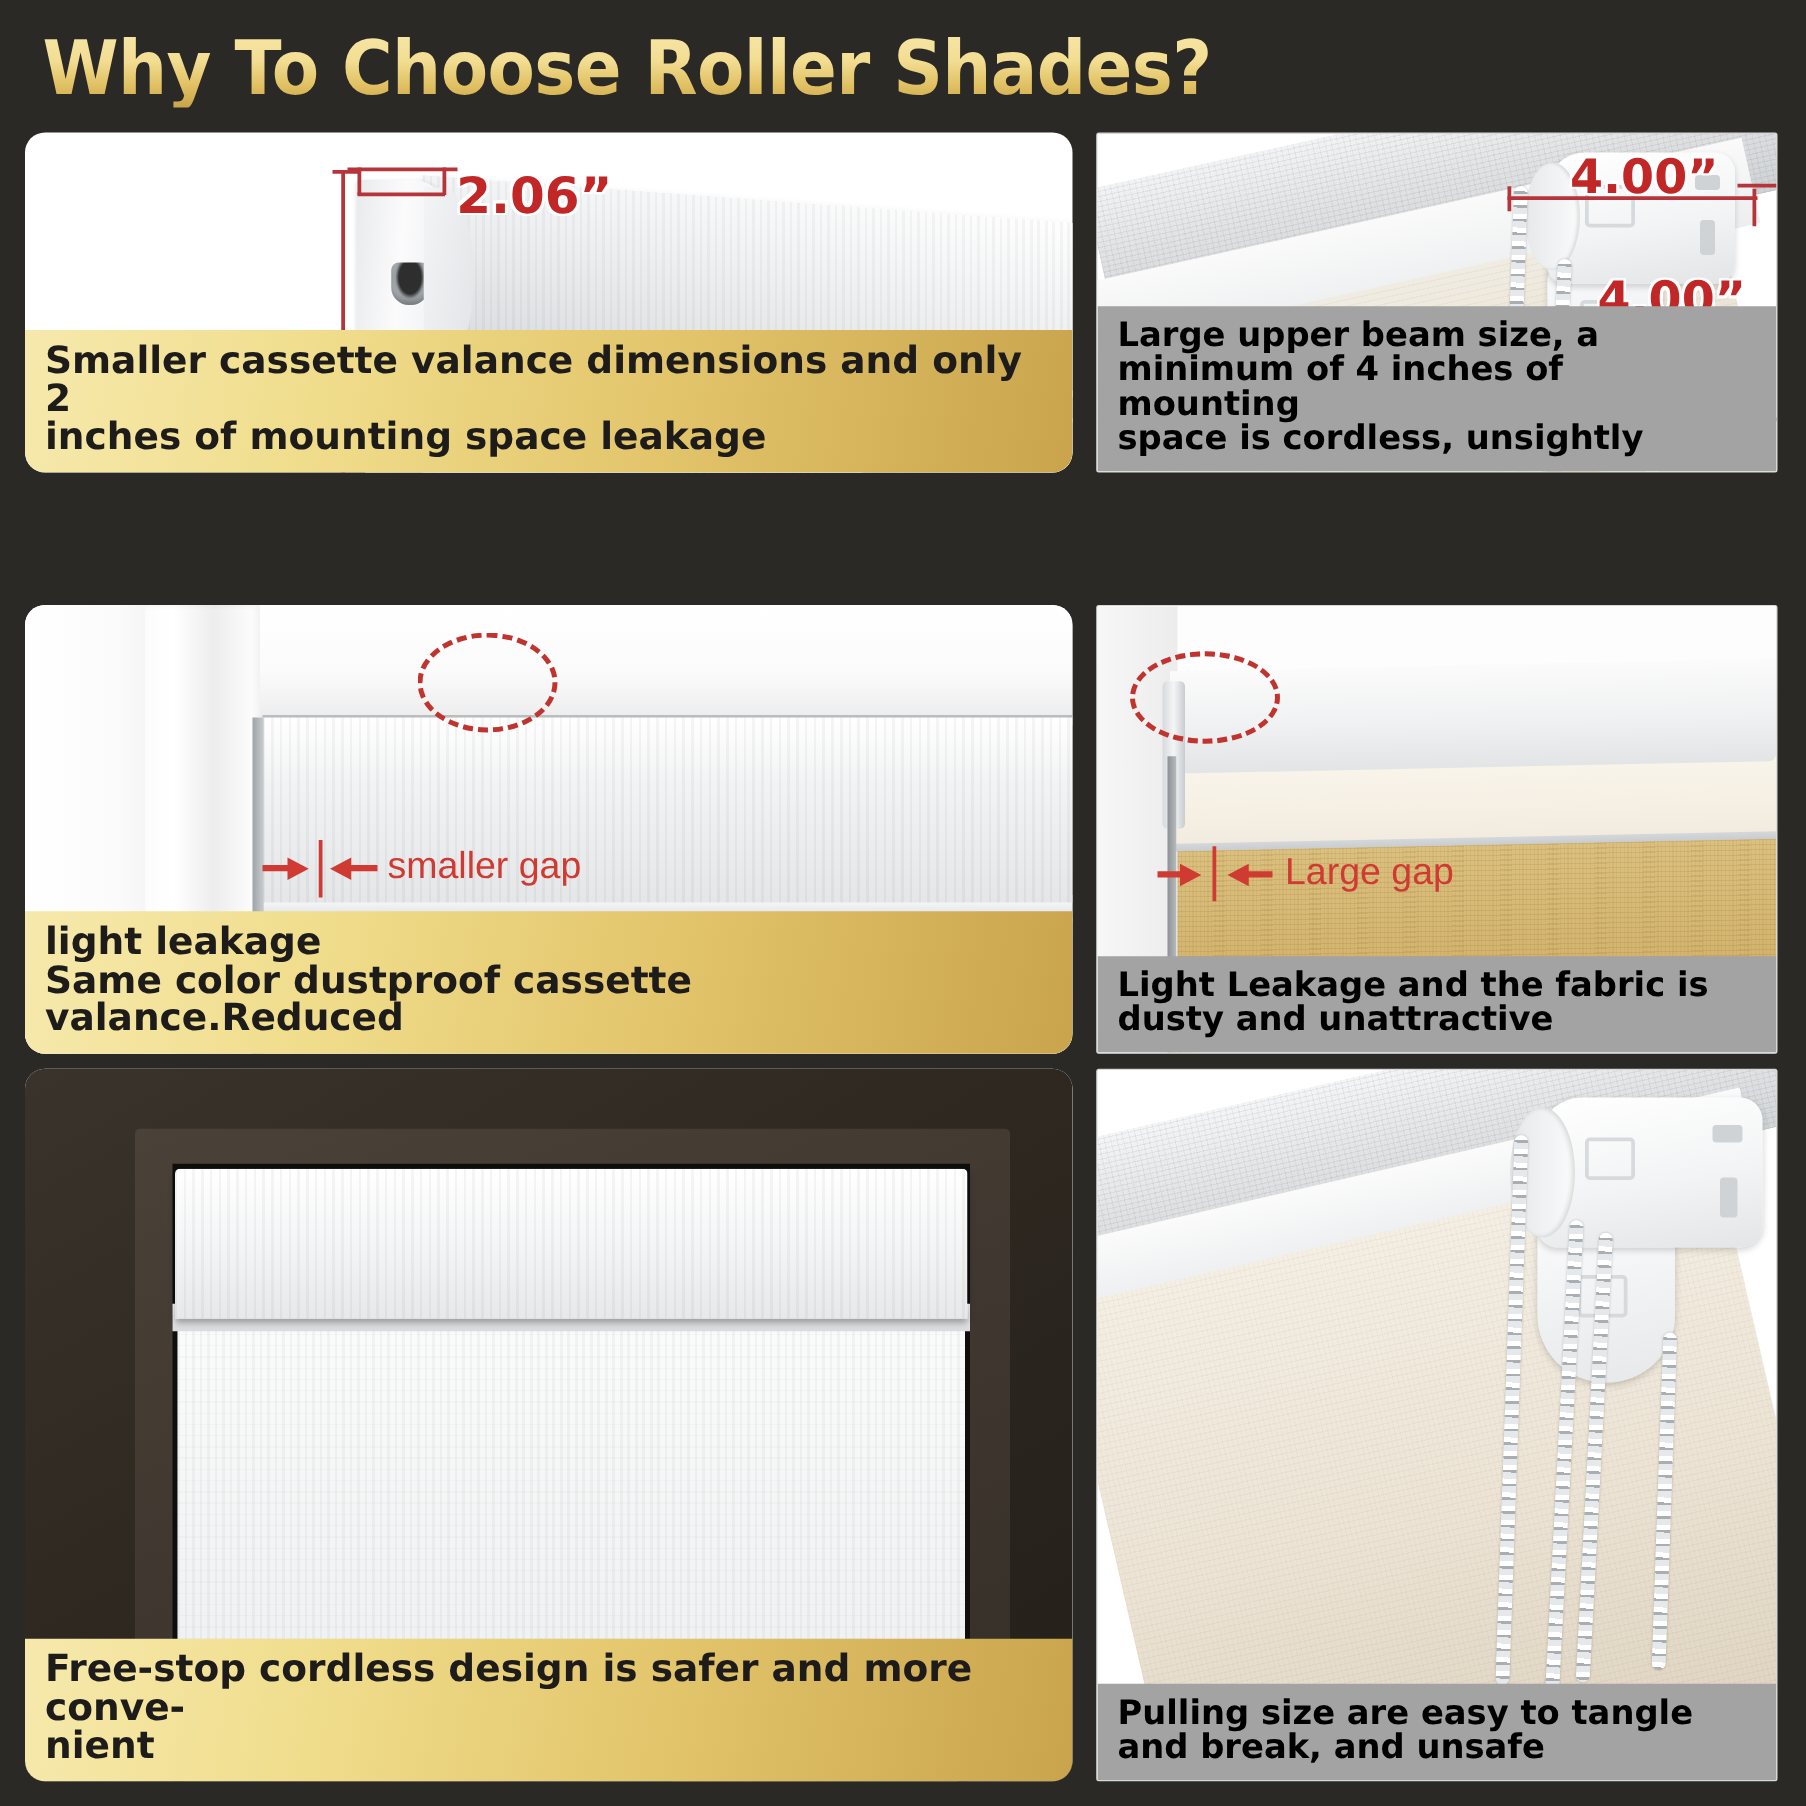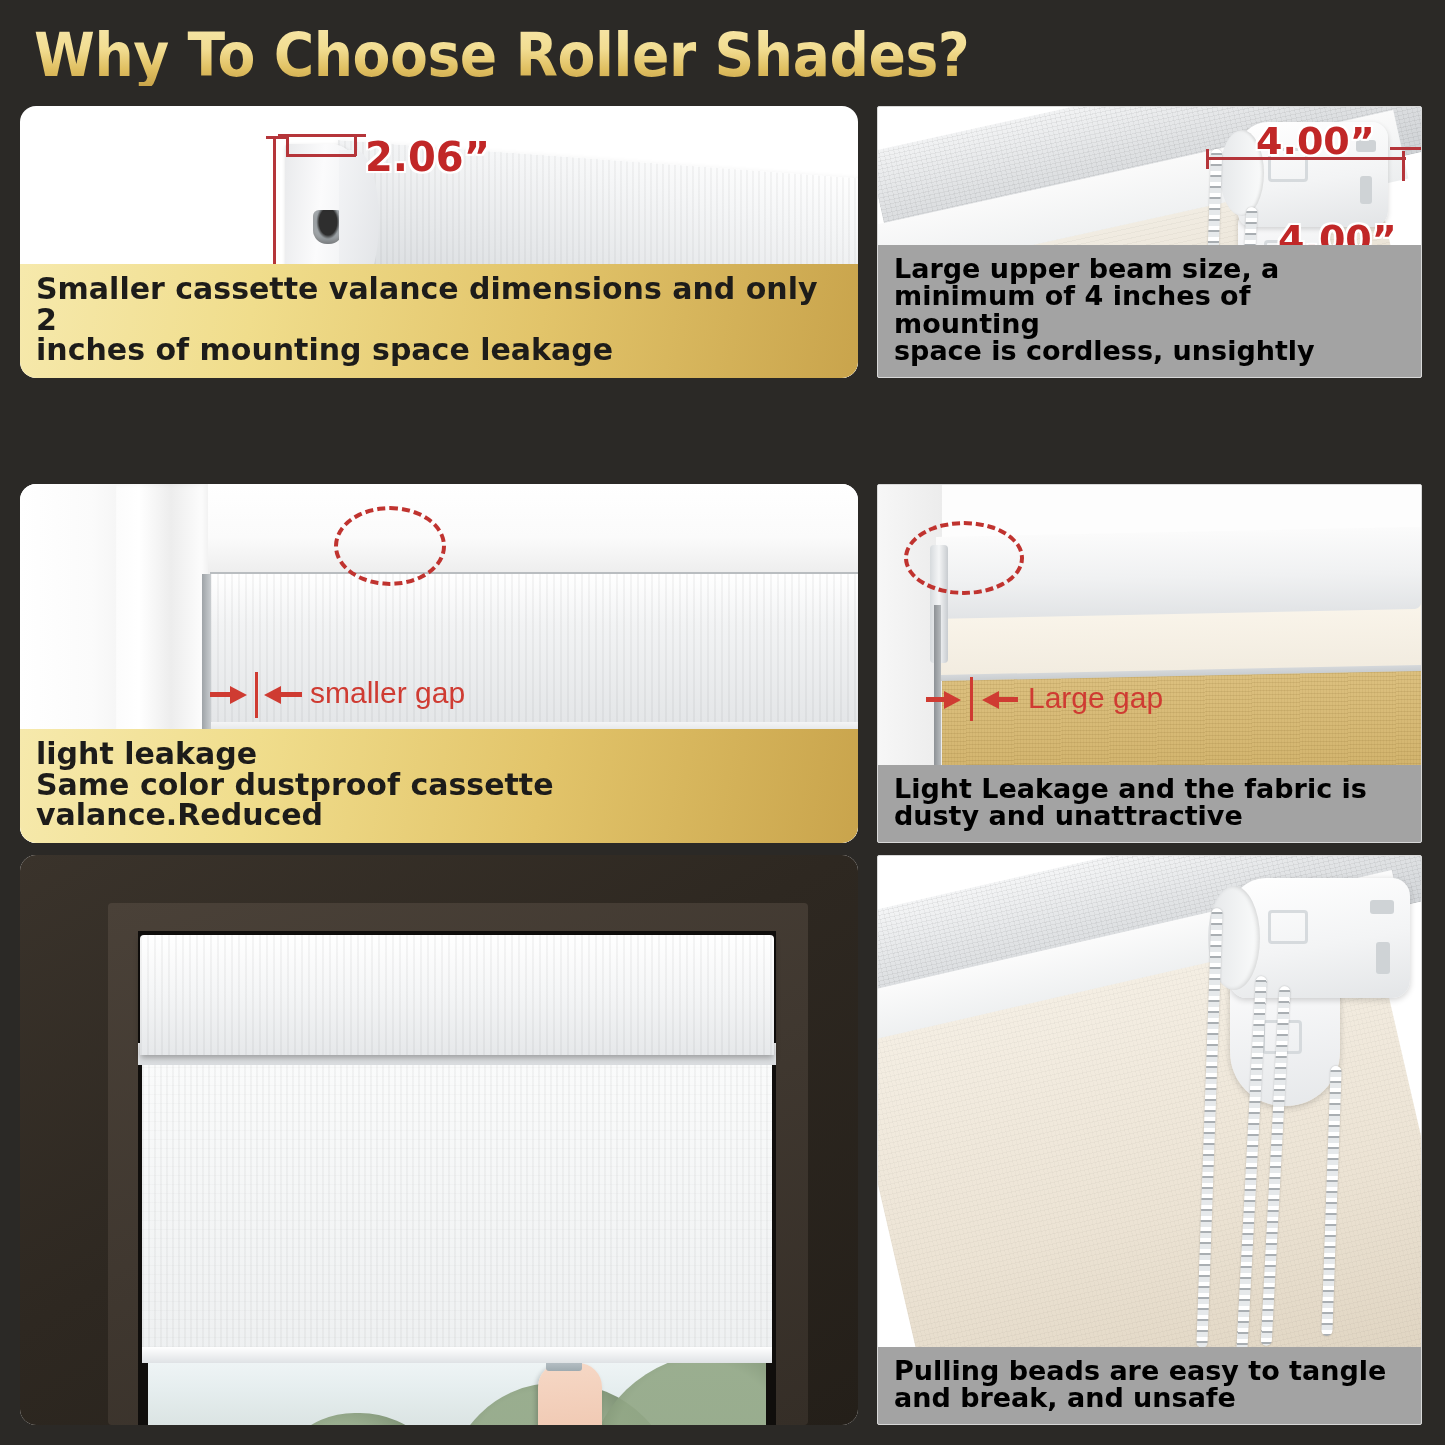--- a/index.html
+++ b/index.html
@@ -517,20 +517,24 @@
       <div class="p5hand"></div>
       <div class="p5tab"></div>
     </div>
 
     <div class="p5shade"></div>
     <div class="p5hem"></div>
     <div class="p5lip"></div>
     <div class="p5valance"></div>
   </div>
 
+  <div class="cap cap-gold">
+    <span>Free-stop cordless design is safer and more conve-</span>
+    <span>nient</span>
+  </div>
 </div>
 
 <div class="panel right row3">
   <div class="photo">
     <div class="p6tan"></div>
     <div class="p6roll"></div>
     <div class="p6face"></div>
     <div class="p6fab"></div>
 
     <div class="p6bracket">
@@ -544,16 +548,16 @@
       <div class="p6disc"></div>
     </div>
 
     <div class="chain" style="left:326px; top:52px; height:440px; transform:rotate(2deg);"></div>
     <div class="chain" style="left:368px; top:120px; height:380px; transform:rotate(3deg);"></div>
     <div class="chain" style="left:392px; top:130px; height:360px; transform:rotate(3deg);"></div>
     <div class="chain" style="left:448px; top:210px; height:270px; transform:rotate(2deg);"></div>
   </div>
 
   <div class="cap cap-gray">
-    <span>Pulling beads are easy to tangle</span>
+    <span>Pulling size are easy to tangle</span>
     <span>and break, and unsafe</span>
   </div>
 </div>
 
 </body></html>

